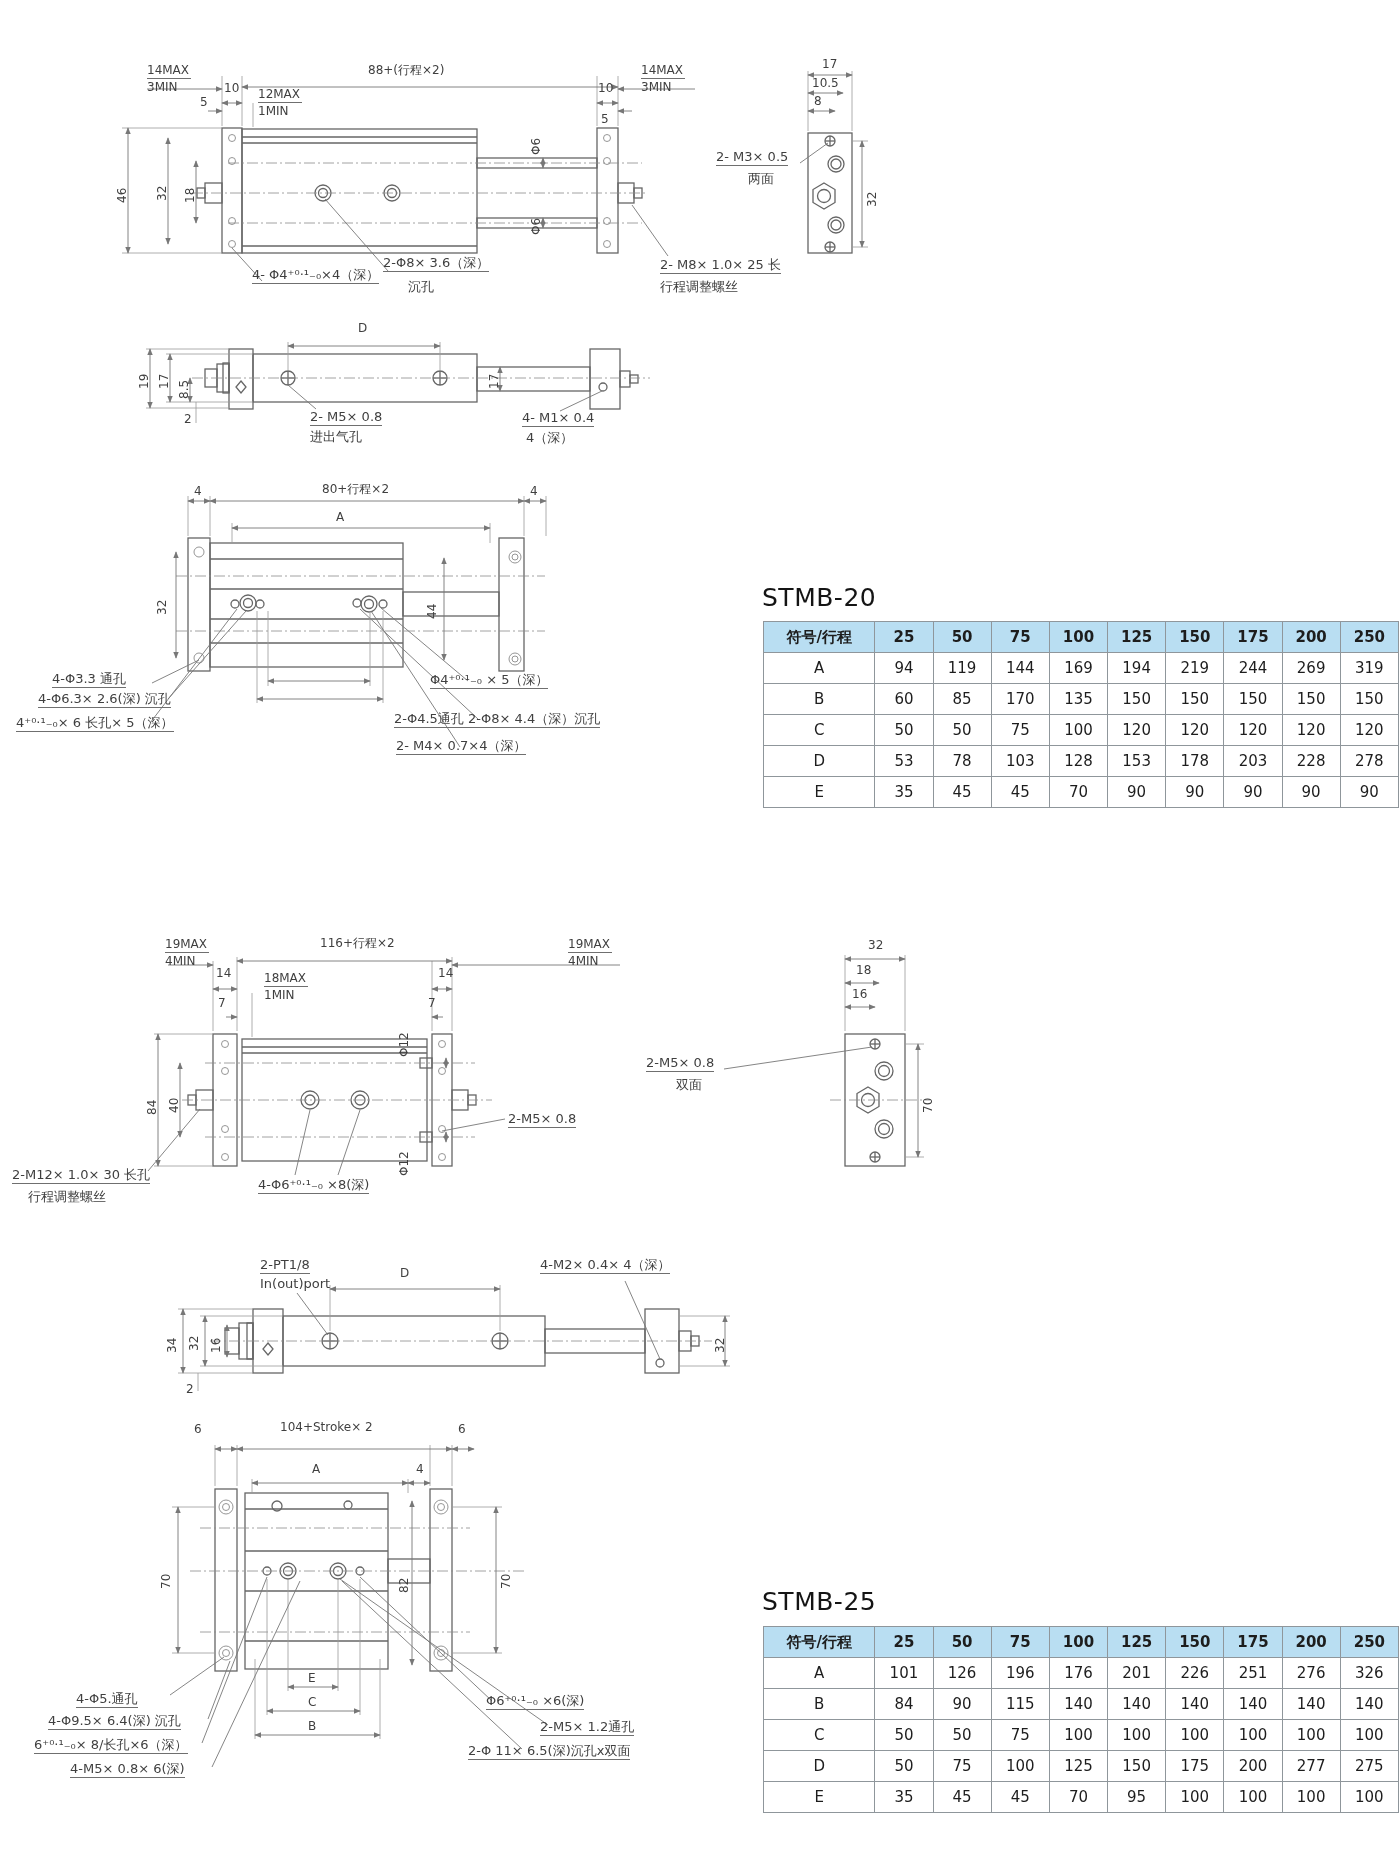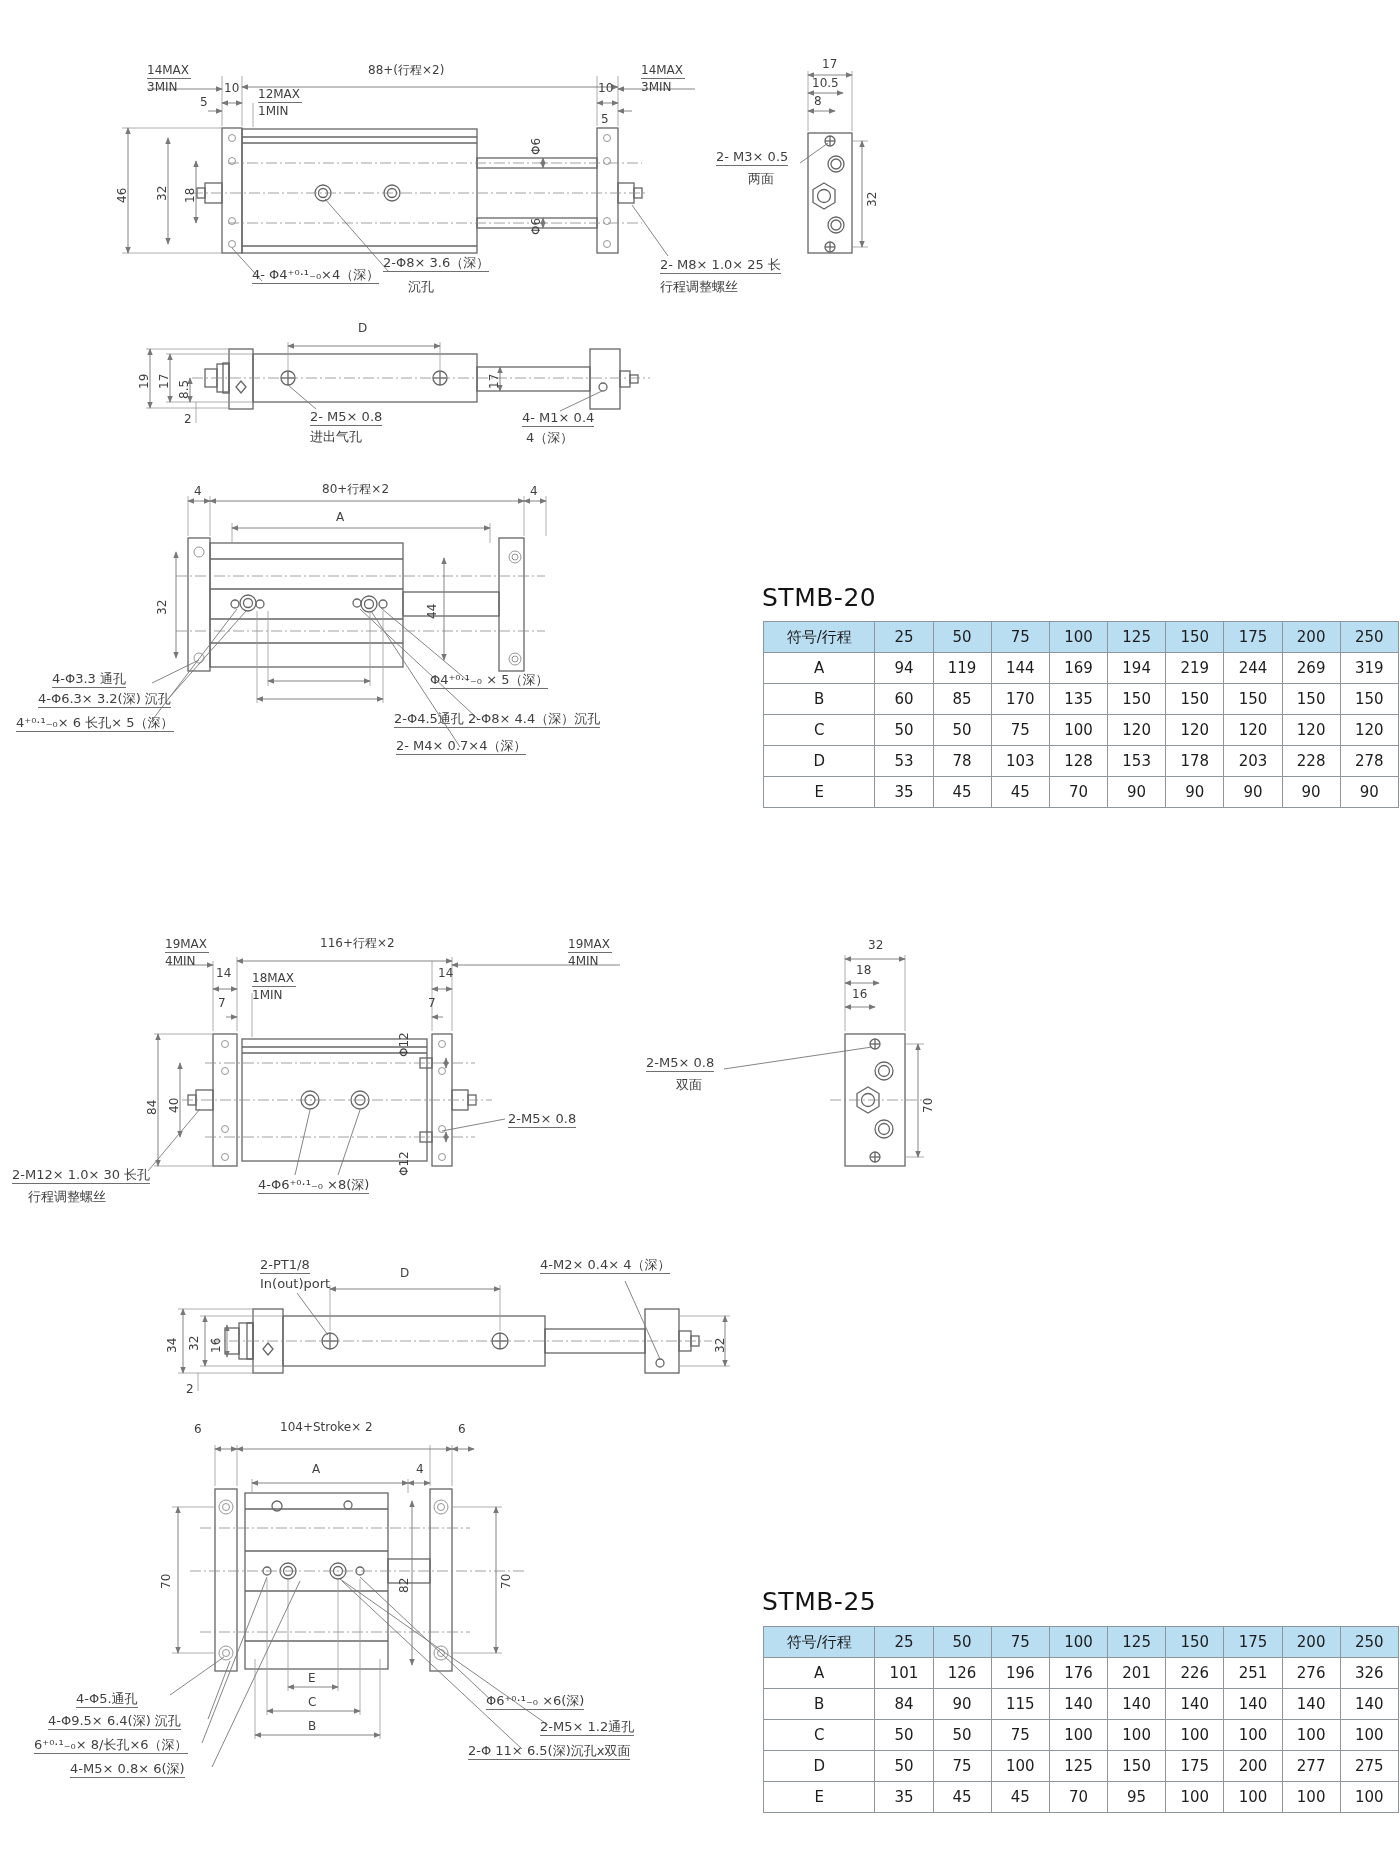--- a/index.html
+++ b/index.html
@@ -10,21 +10,21 @@
   .l{position:absolute;font-size:13px;line-height:15px;color:#3f3f3f;white-space:nowrap;}
   .v{transform:rotate(-90deg);transform-origin:0 0;}
   .u{border-bottom:1px solid #6f6f6f;padding-bottom:1px;}
   .frac{position:absolute;font-size:12px;line-height:14px;color:#3f3f3f;white-space:nowrap;}
   .frac b{display:block;font-weight:normal;border-bottom:1px solid #6f6f6f;padding:0 2px 1px 0;}
   .frac i{display:block;font-style:normal;padding-top:1px;}
   .ttl{position:absolute;font-size:25px;color:#141414;letter-spacing:.5px;}
   table.spec{position:absolute;border-collapse:collapse;table-layout:fixed;width:636px;
              font-size:15px;color:#1d1d1d;text-align:center;}
   table.spec th,table.spec td{border:1px solid #8f969b;height:30px;padding:0;font-weight:normal;overflow:hidden;}
-  table.spec th{background:#b9def2;}
+  table.spec th{background:#b9def2;font-weight:bold;}
   table.spec col.c0{width:111px;} table.spec col.cn{width:58px;}
 </style>
 </head>
 <body>
 
 <div class="page">
 
 <svg class="lw" width="1400" height="1849" viewBox="0 0 1400 1849">
   <defs>
     <marker id="ar" viewBox="0 0 10 10" refX="9" refY="5" markerWidth="8" markerHeight="8" orient="auto-start-reverse">
@@ -481,21 +481,21 @@
 </div>
 
 <div>
   <span class="d" style="left:194px;top:454px">4</span>
   <span class="d" style="left:322px;top:452px">80+行程×2</span>
   <span class="d" style="left:530px;top:454px">4</span>
   <span class="d" style="left:336px;top:480px">A</span>
   <span class="d v" style="left:156px;top:584px">32</span>
   <span class="d v" style="left:426px;top:588px">44</span>
   <span class="l u" style="left:52px;top:640px">4-Φ3.3 通孔</span>
-  <span class="l u" style="left:38px;top:660px">4-Φ6.3× 3.2(深) 沉孔</span>
+  <span class="l u" style="left:38px;top:660px">4-Φ6.3× 2.6(深) 沉孔</span>
   <span class="l u" style="left:16px;top:684px">4⁺⁰·¹₋₀× 6 长孔× 5（深）</span>
   <span class="l u" style="left:430px;top:641px">Φ4⁺⁰·¹₋₀ × 5（深）</span>
   <span class="l u" style="left:394px;top:680px">2-Φ4.5通孔 2-Φ8× 4.4（深）沉孔</span>
   <span class="l u" style="left:396px;top:707px">2- M4× 0.7×4（深）</span>
 </div>
 
 <div class="ttl" style="left:762px;top:552px">STMB-20</div>
 <table class="spec" style="left:763px;top:590px">
   <colgroup>
         <col class="c0">
@@ -586,21 +586,21 @@
         </tr>
       </tbody>
     </table>
 
 <div>
   <span class="frac" style="left:165px;top:906px">
         <b>19MAX</b>
         <i>4MIN</i>
       </span>
   <span class="d" style="left:216px;top:936px">14</span>
-  <span class="frac" style="left:252px;top:940px">
+  <span class="frac" style="left:264px;top:940px">
         <b>18MAX</b>
         <i>1MIN</i>
       </span>
   <span class="d" style="left:218px;top:966px">7</span>
   <span class="d" style="left:320px;top:906px">116+行程×2</span>
   <span class="frac" style="left:568px;top:906px">
         <b>19MAX</b>
         <i>4MIN</i>
       </span>
   <span class="d" style="left:438px;top:936px">14</span>

